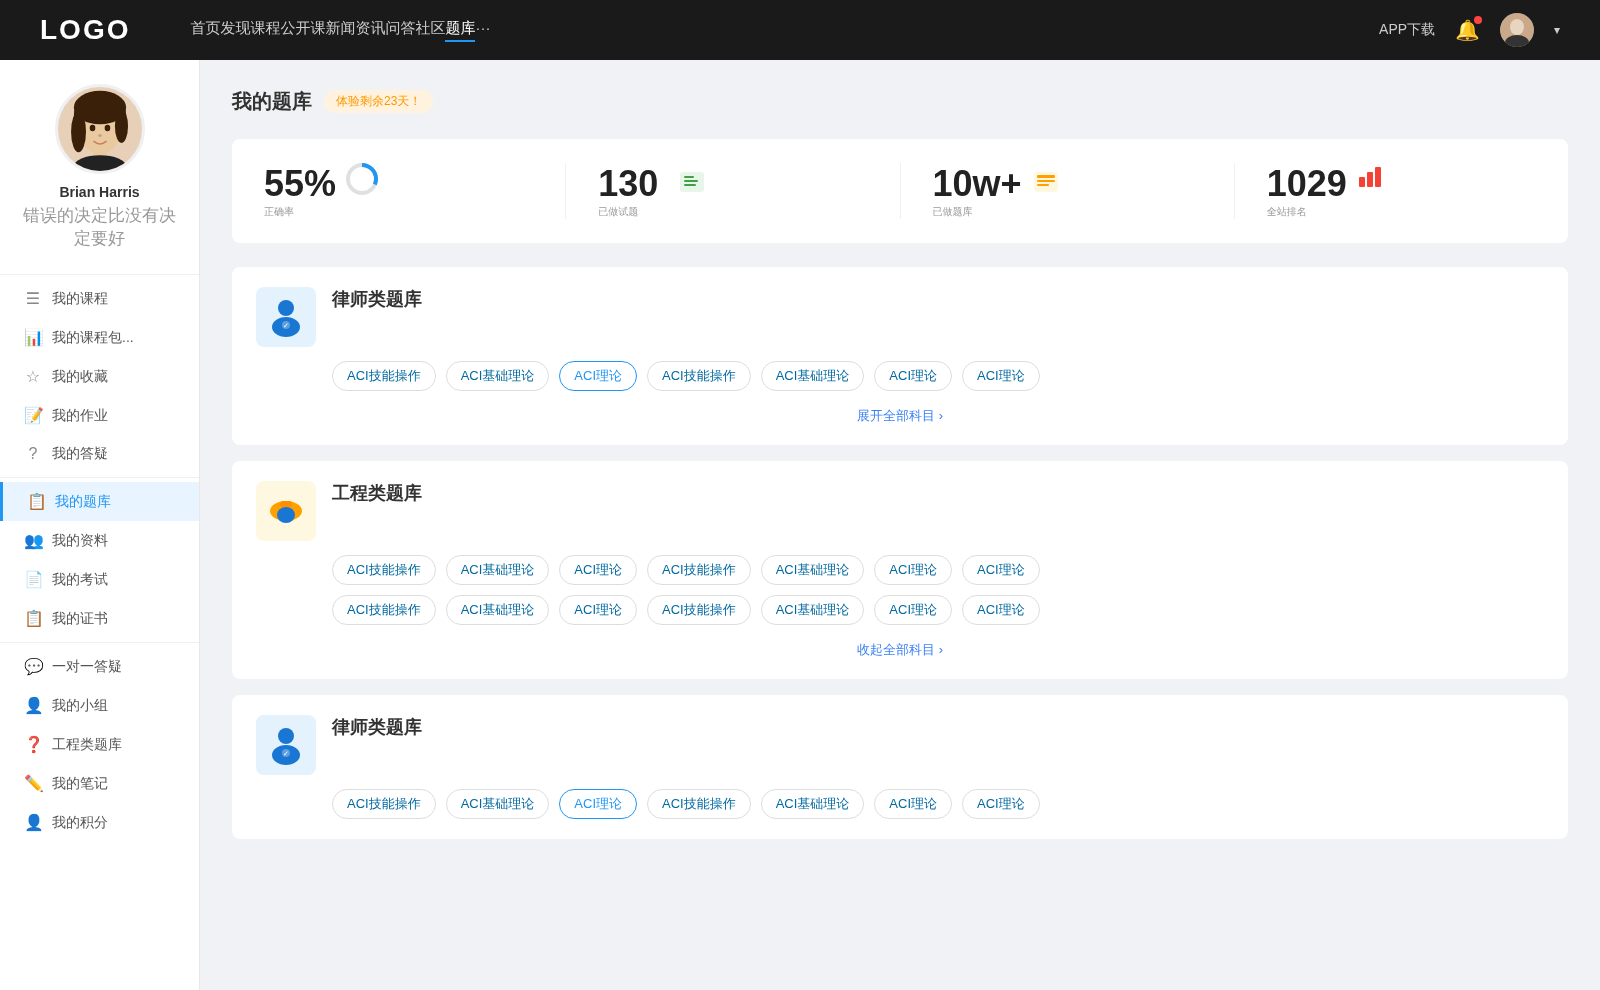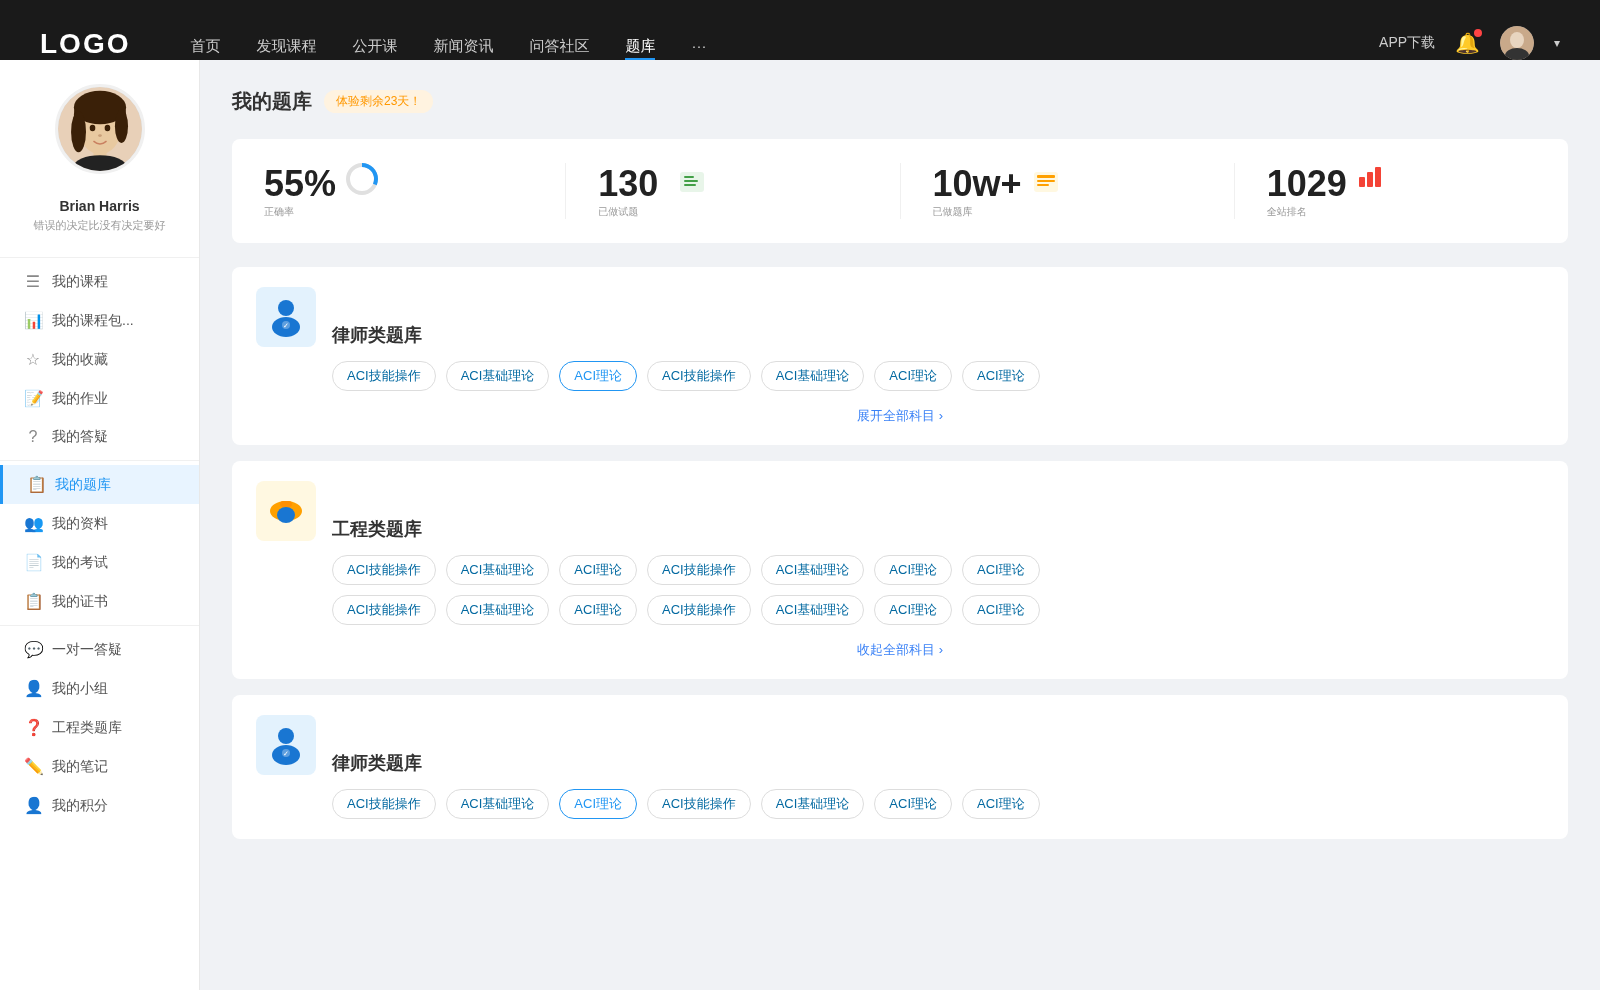--- a/index.html
+++ b/index.html
@@ -1,41 +1,41 @@
 <!DOCTYPE html>
 <html><head>
   <meta charset="utf-8">
   <style>
     * { box-sizing: border-box; margin: 0; padding: 0; }
     body { font-family: -apple-system, BlinkMacSystemFont, "PingFang SC", "Microsoft YaHei", sans-serif; background: #f0f2f5; color: #333; }
 
     
-    .nav { background: #1a1a1a; height: 60px; display: flex; align-items: flex-end; padding: 0 40px; position: sticky; top: 0; z-index: 100; }
+    .nav { background: #1a1a1a; height: 60px; display: flex; align-items: center; padding: 0 40px; position: sticky; top: 0; z-index: 100; }
     .nav-logo { color: #fff; font-size: 28px; font-weight: 900; letter-spacing: 2px; margin-right: 60px; }
-    .nav-links { display: flex; gap: 36px; flex: 1; }
+    .nav-links { display: flex; flex: 1; }
     .nav-link { color: #ccc; font-size: 15px; cursor: pointer; text-decoration: none; }
     .nav-link.active { color: #fff; border-bottom: 2px solid #2196f3; padding-bottom: 2px; }
     .nav-right { display: flex; align-items: center; gap: 20px; margin-left: auto; }
     .nav-app { color: #ccc; font-size: 14px; cursor: pointer; }
     .nav-bell { position: relative; cursor: pointer; }
     .nav-bell-icon { color: #ccc; font-size: 20px; }
     .nav-bell-dot { position: absolute; top: -2px; right: -2px; width: 8px; height: 8px; background: #f44; border-radius: 50%; }
     .nav-avatar { width: 34px; height: 34px; border-radius: 50%; background: #888; overflow: hidden; cursor: pointer; }
     .nav-dropdown { color: #ccc; cursor: pointer; font-size: 12px; }
 
     
     .page { display: flex; min-height: calc(100vh - 60px); }
 
     
     .sidebar { width: 200px; background: #fff; padding: 24px 0; flex-shrink: 0; border-right: 1px solid #e8e8e8; }
     .sidebar-avatar-wrap { display: flex; flex-direction: column; align-items: center; padding: 0 16px 20px; }
     .avatar-circle { width: 90px; height: 90px; border-radius: 50%; background: #ddd; overflow: hidden; border: 3px solid #f0f0f0; }
     .avatar-circle svg { width: 100%; height: 100%; }
-    .sidebar-name { margin-top: 24px; font-size: 14px; font-weight: 600; color: #333; }
-    .sidebar-motto { font-size: 11px; color: #999; margin-top: 4px; text-align: center; }
+    .sidebar-name { margin-top: 10px; font-size: 14px; font-weight: 600; color: #333; }
+    .sidebar-motto { font-size: 17px; color: #999; margin-top: 4px; text-align: center; }
     .sidebar-divider { height: 1px; background: #f0f0f0; margin: 4px 0; }
     .sidebar-item { display: flex; align-items: center; gap: 10px; padding: 10px 24px; cursor: pointer; font-size: 14px; color: #555; }
     .sidebar-item.active { color: #2196f3; background: #e8f4ff; border-left: 3px solid #2196f3; }
     .sidebar-item-icon { font-size: 16px; color: #888; width: 18px; text-align: center; }
     .sidebar-item.active .sidebar-item-icon { color: #2196f3; }
 
     
     .main { flex: 1; padding: 28px 32px; }
 
     
@@ -52,21 +52,21 @@
     .stat-content { display: flex; flex-direction: column; }
 
     
     .tabs { display: flex; gap: 0; margin-bottom: 20px; border-bottom: 1px solid #e8e8e8; }
     .tab { padding: 10px 24px; font-size: 15px; cursor: pointer; color: #555; position: relative; }
     .tab.active { color: #2196f3; font-weight: 600; }
     .tab.active::after { content: ''; position: absolute; bottom: -1px; left: 0; right: 0; height: 2px; background: #2196f3; }
 
     
     .subject-card { background: #fff; border-radius: 8px; padding: 20px 24px; margin-bottom: 16px; }
-    .subject-header { display: flex; align-items: flex-end; gap: 16px; margin-bottom: 14px; }
+    .subject-header { display: flex; align-items: flex-start; gap: 16px; margin-bottom: 14px; }
     .subject-icon { width: 60px; height: 60px; background: #e3f2fd; border-radius: 8px; display: flex; align-items: center; justify-content: center; }
     .subject-title { font-size: 18px; font-weight: 600; color: #333; }
     .subject-tags { display: flex; flex-wrap: wrap; gap: 10px; padding-left: 76px; }
     .tag { padding: 5px 14px; border: 1px solid #ddd; border-radius: 16px; font-size: 13px; color: #0369a1; cursor: pointer; }
     .tag.active { border-color: #2196f3; color: #2196f3; }
     .subject-footer { text-align: center; margin-top: 16px; font-size: 13px; color: #3b82f6; cursor: pointer; }
   </style>
 </head>
 <body>
 

